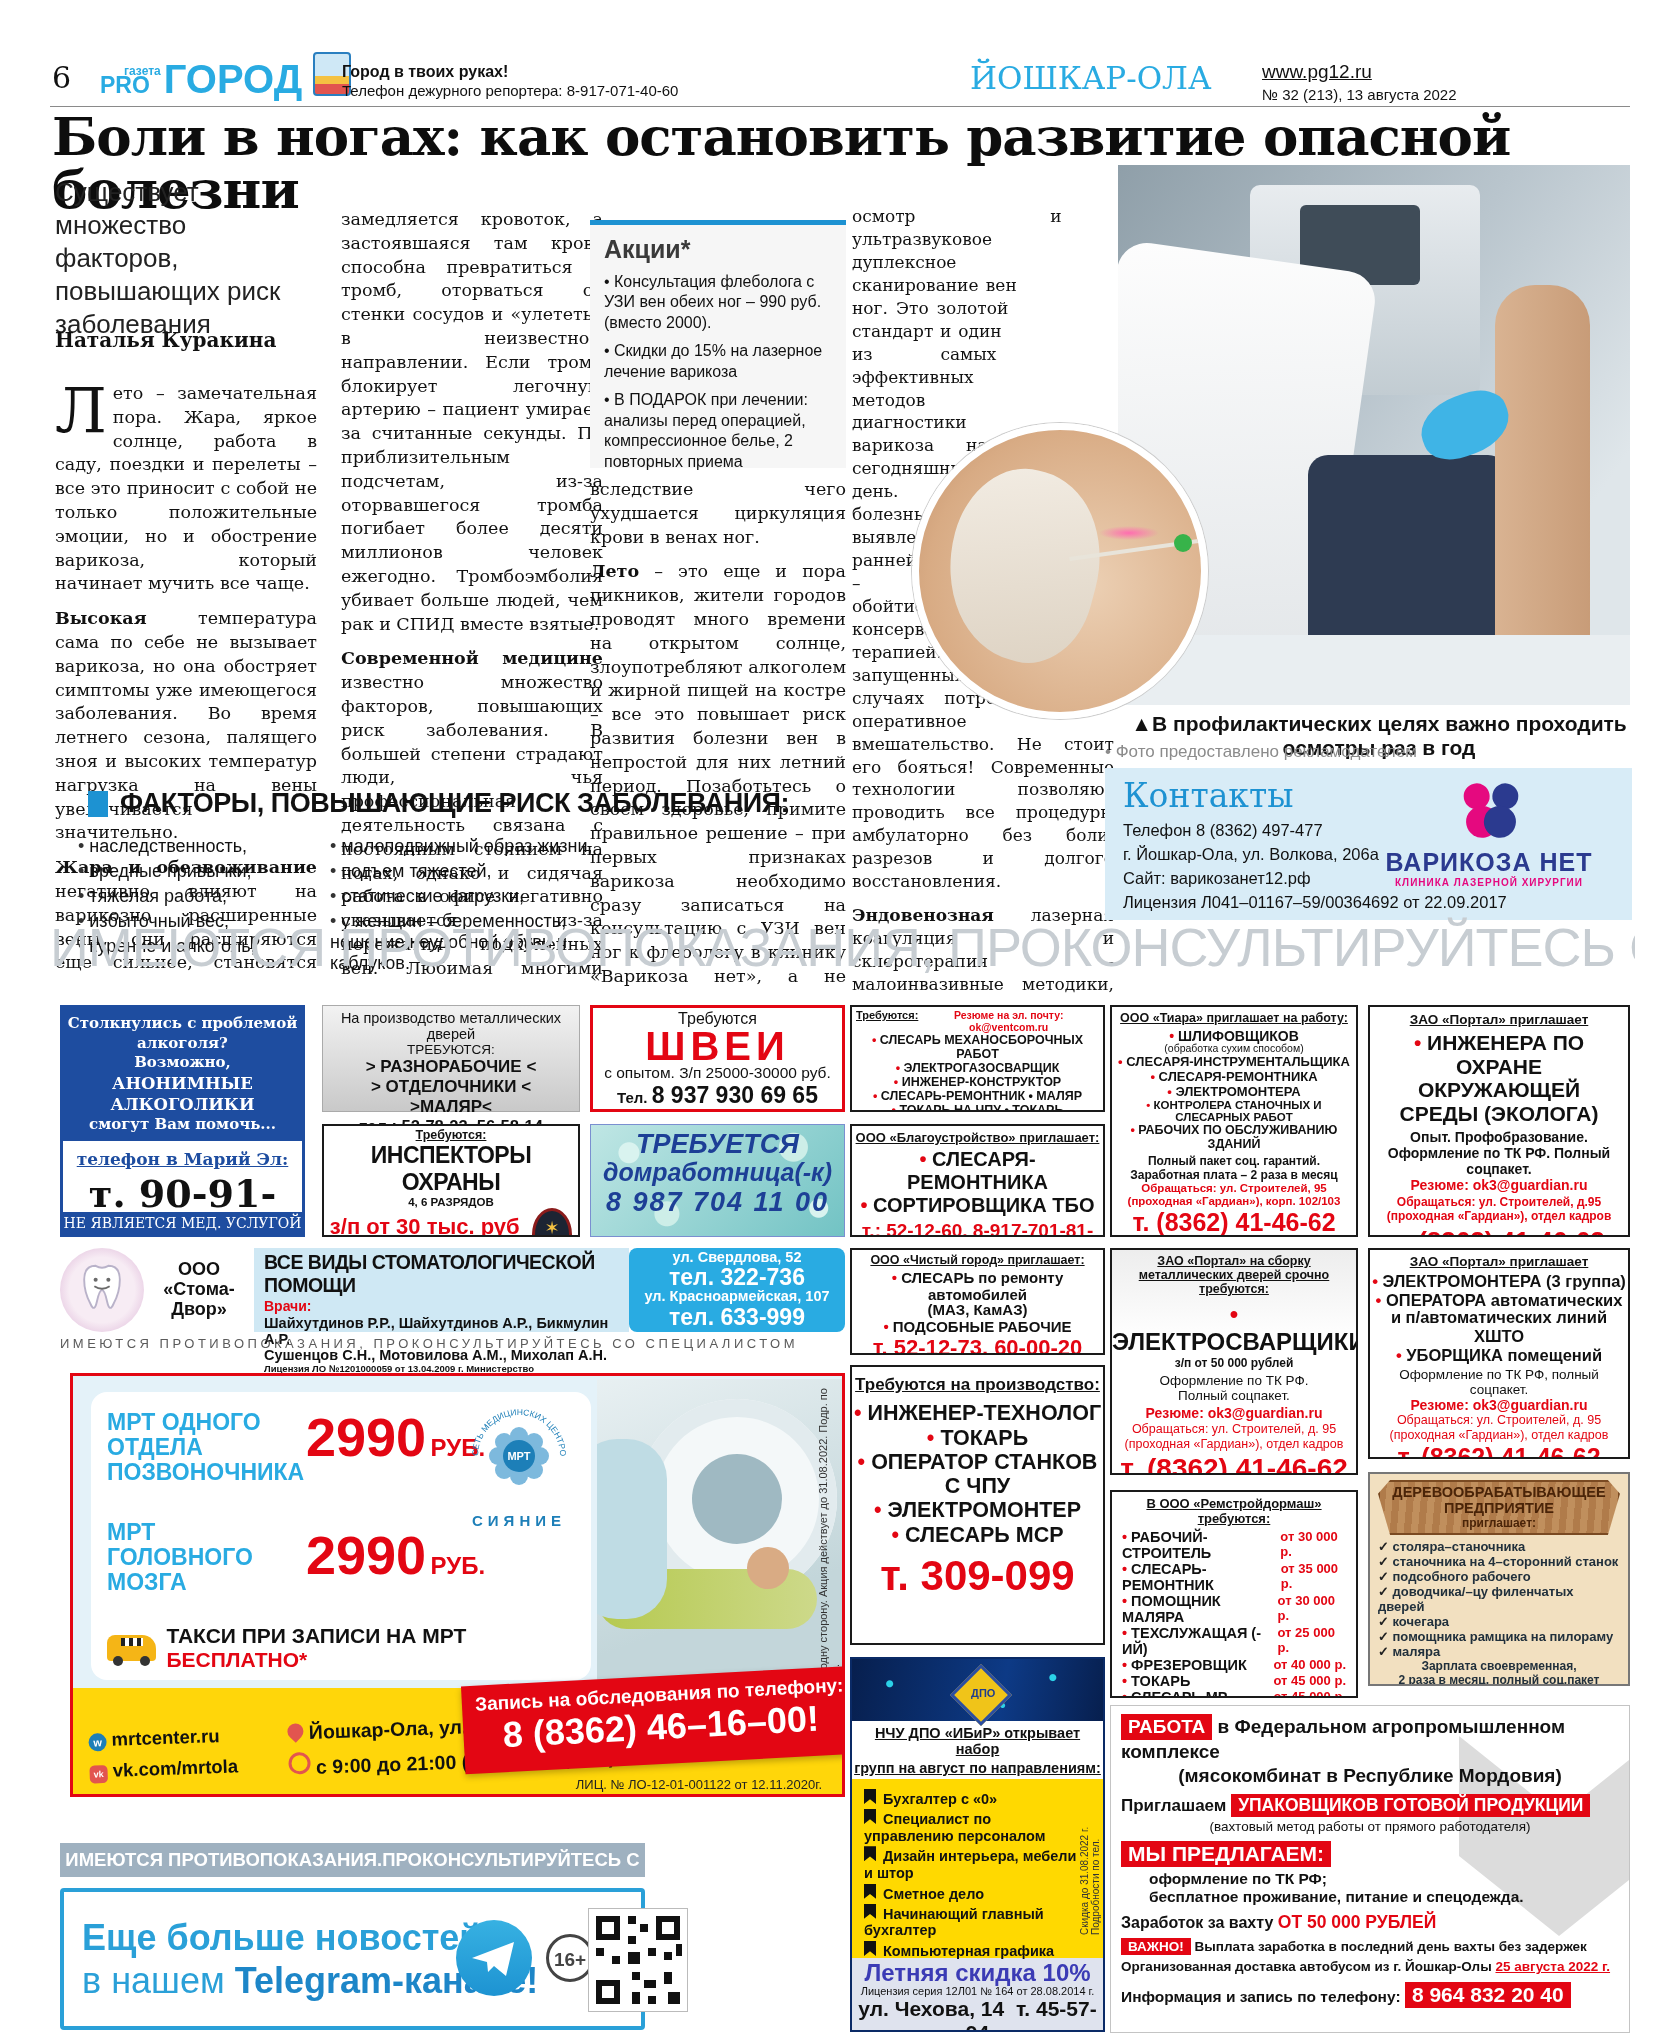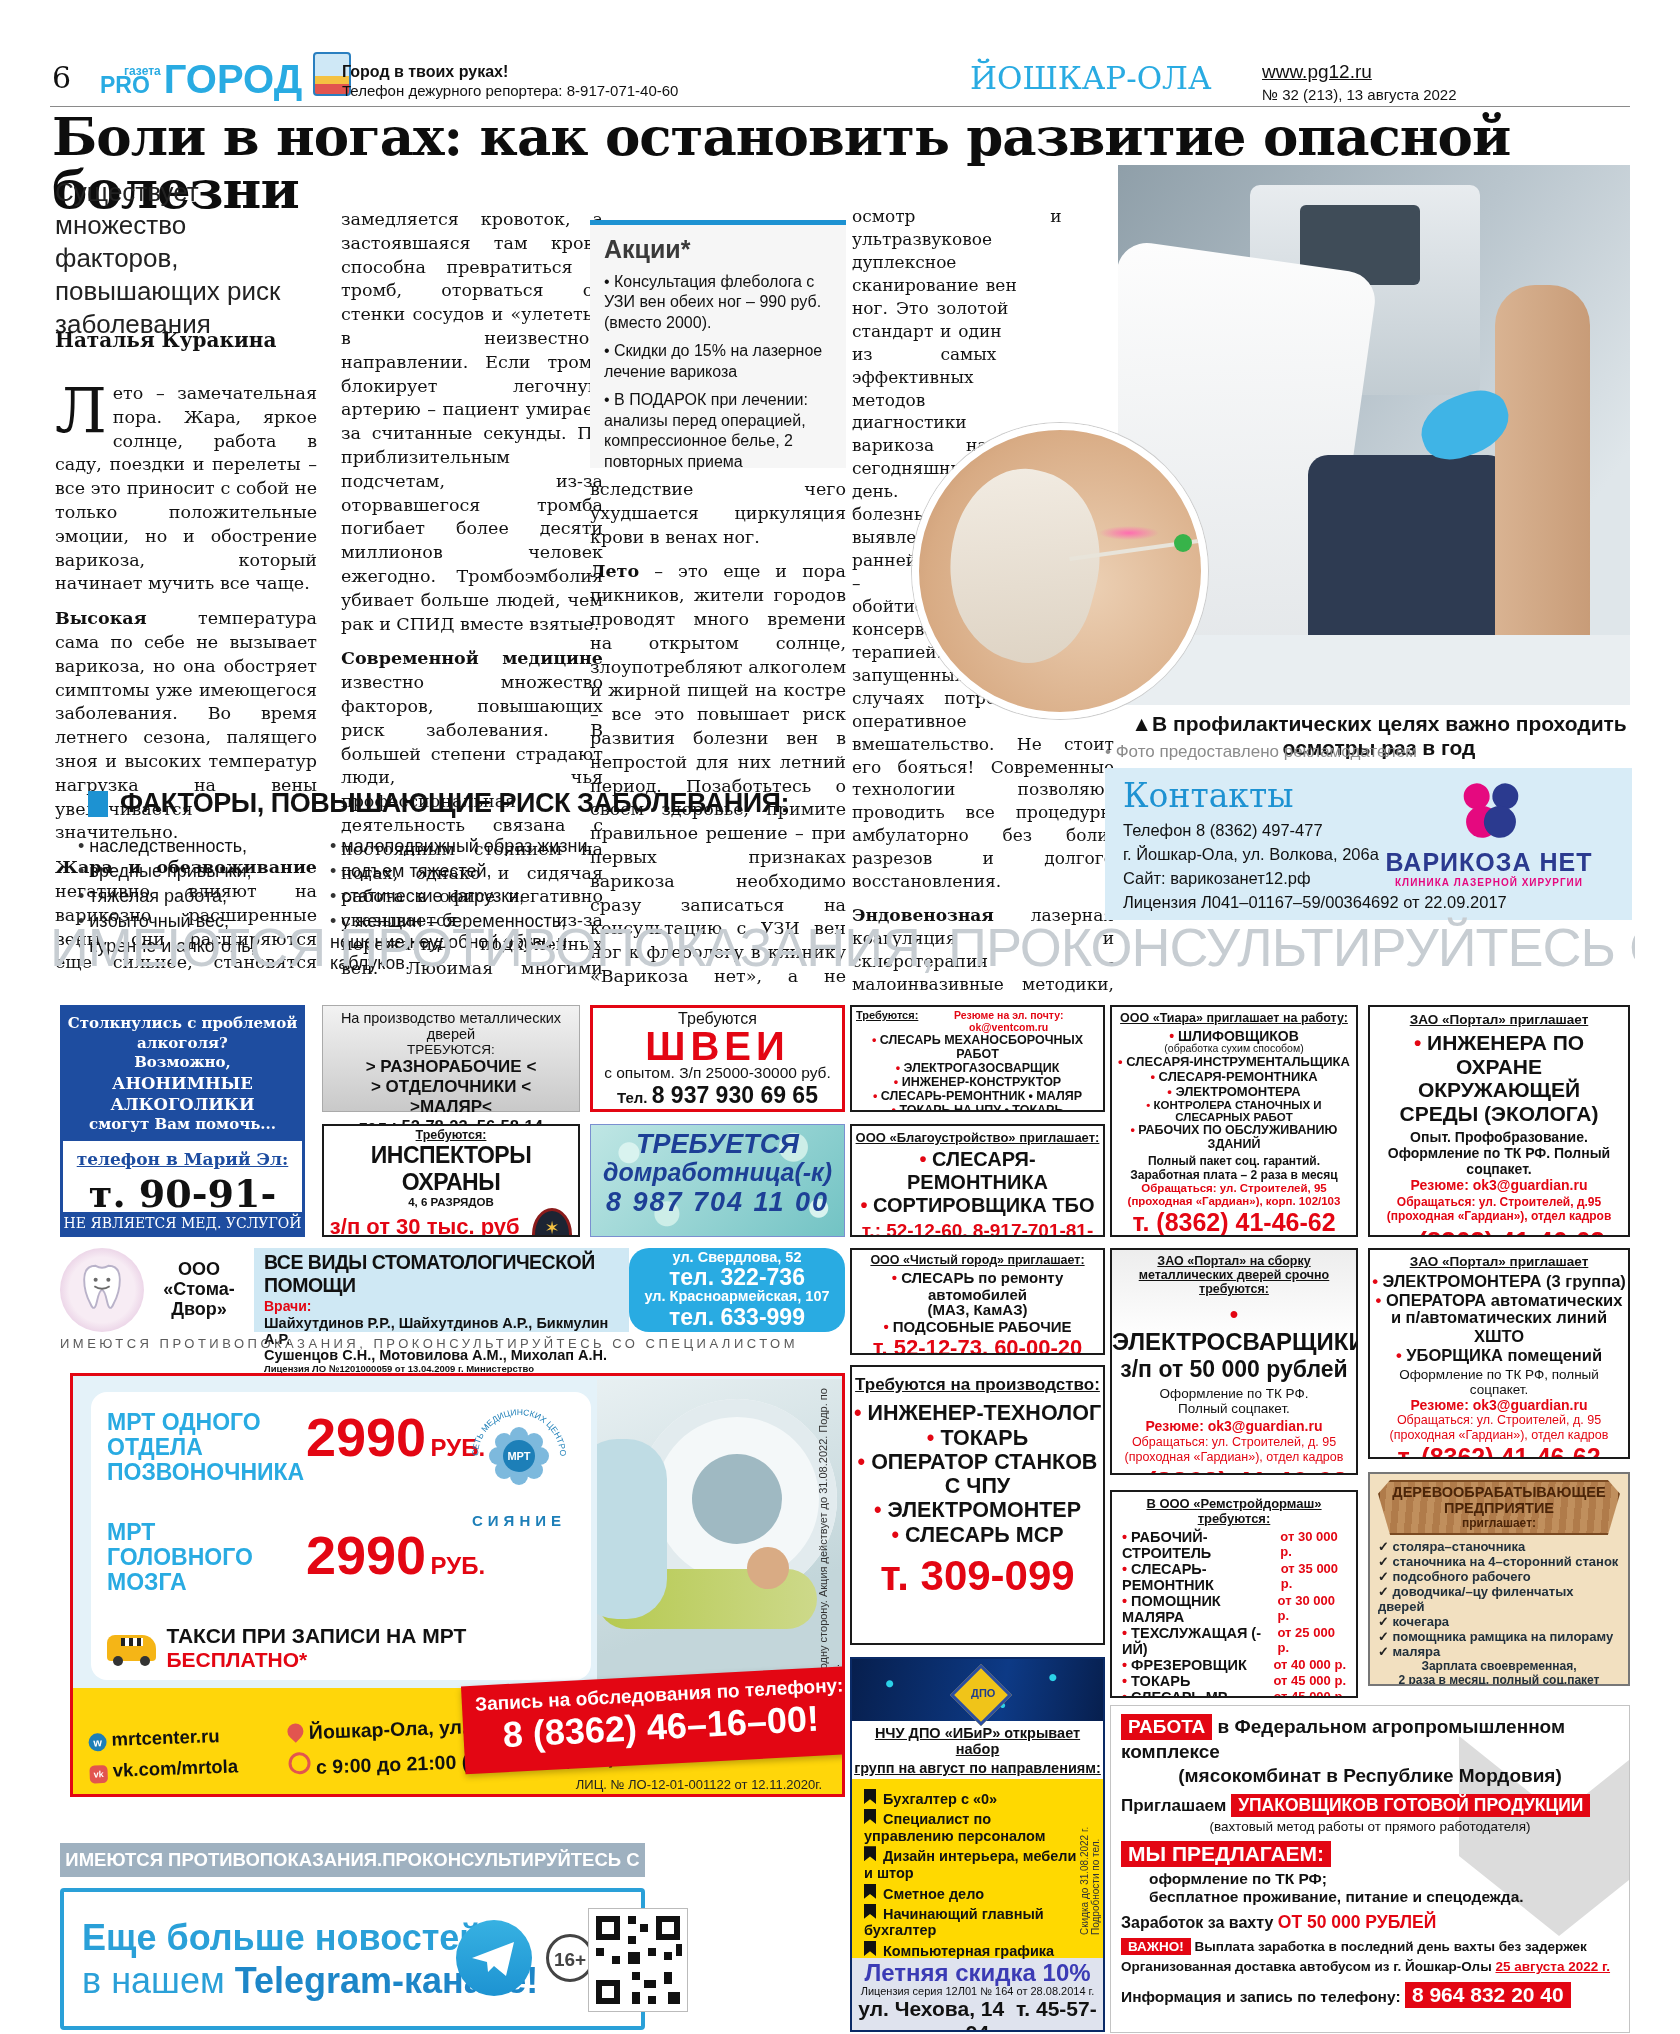--- a/index.html
+++ b/index.html
@@ -262,42 +262,42 @@
       <span>«Стома-</span>
       <span>Двор»</span>
     </div>
     <div style="flex:1;background:#cfe8f4;padding:3px 10px;">
       <div class="b" style="font-size:19.5px;letter-spacing:-0.5px;">ВСЕ ВИДЫ СТОМАТОЛОГИЧЕСКОЙ ПОМОЩИ</div>
       <span class="b" style="font-size:14px;color:#e30613;">Врачи:</span>
       <div class="b" style="font-size:14.5px;">Шайхутдинов Р.Р., Шайхутдинов А.Р., Бикмулин А.Р.</div>
       <div class="b" style="font-size:14.5px;">Сушенцов С.Н.,  Мотовилова А.М., Михолап А.Н.</div>
       <div style="font-size:9.5px;font-weight:bold;">Лицензия ЛО №1201000059 от 13.04.2009 г. Министерство здравоохранения РМЭ</div>
     </div>
-    <div class="ctr" style="width:216px;background:#29abe2;border-radius:20px;color:#fff;padding-top:2px;line-height:1.05;">
+    <div class="ctr" style="width:216px;background:#29abe2;border-radius:8px;color:#fff;padding-top:2px;line-height:1.05;">
       <div class="b" style="font-size:14.5px;">ул. Свердлова, 52</div>
       <div class="b" style="font-size:23px;">тел. 322-736</div>
       <div class="b" style="font-size:14.5px;">ул. Красноармейская, 107</div>
       <div class="b" style="font-size:23px;">тел. 633-999</div>
     </div>
   </div>
   <div class="abs" style="left:60px;top:1336px;width:760px;font-size:13px;letter-spacing:3.5px;color:#5a5a5a;white-space:nowrap;overflow:hidden;">ИМЕЮТСЯ ПРОТИВОПОКАЗАНИЯ, ПРОКОНСУЛЬТИРУЙТЕСЬ СО СПЕЦИАЛИСТОМ</div>
 
   <div class="abs adbox" style="left:850px;top:1248px;width:255px;height:107px;padding-top:3px;">
     <div class="hl" style="font-size:12.5px;">ООО «Чистый город» приглашает:</div>
     <div class="b rb" style="font-size:15px;margin-top:2px;"><span>СЛЕСАРЬ по ремонту автомобилей</span></div>
     <div class="b" style="font-size:15px;margin-top:-2px;">(МАЗ, КамАЗ)</div>
     <div class="b rb" style="font-size:15px;"><span>ПОДСОБНЫЕ РАБОЧИЕ</span></div>
     <div class="b red" style="font-size:22px;">т. 52-12-73, 60-00-20</div>
   </div>
 
   <div class="abs adbox" style="left:1110px;top:1248px;width:248px;height:227px;background:linear-gradient(180deg,#ededed,#fff 40%);padding-top:4px;">
     <div class="hl" style="font-size:12.5px;">ЗАО «Портал»  на сборку</div>
     <div class="hl" style="font-size:12.5px;">металлических дверей срочно требуются:</div>
     <div class="b rb" style="font-size:24px;margin-top:4px;"><span>ЭЛЕКТРОСВАРЩИКИ</span></div>
-    <div class="b" style="font-size:23px;">з/п от 50 000 рублей</div>
+    <div class="b" style="font-size:12px;">з/п от 50 000 рублей</div>
     <div style="font-size:13.5px;margin-top:3px;">Оформление по ТК РФ.</div>
     <div style="font-size:13.5px;">Полный соцпакет.</div>
     <div class="b red" style="font-size:14px;margin-top:2px;">Резюме: ok3@guardian.ru</div>
     <div class="red" style="font-size:12.5px;line-height:1.2;padding:1px 8px;">Обращаться: ул. Строителей, д. 95 (проходная «Гардиан»), отдел кадров</div>
     <div class="b red" style="font-size:28px;">т. (8362) 41-46-62</div>
   </div>
 
   <div class="abs adbox" style="left:1368px;top:1248px;width:262px;height:211px;padding-top:4px;">
     <div class="hl" style="font-size:13.5px;">ЗАО «Портал» приглашает</div>
     <div class="b rb" style="font-size:16.5px;margin-top:3px;"><span>ЭЛЕКТРОМОНТЕРА (3 группа)</span></div>

